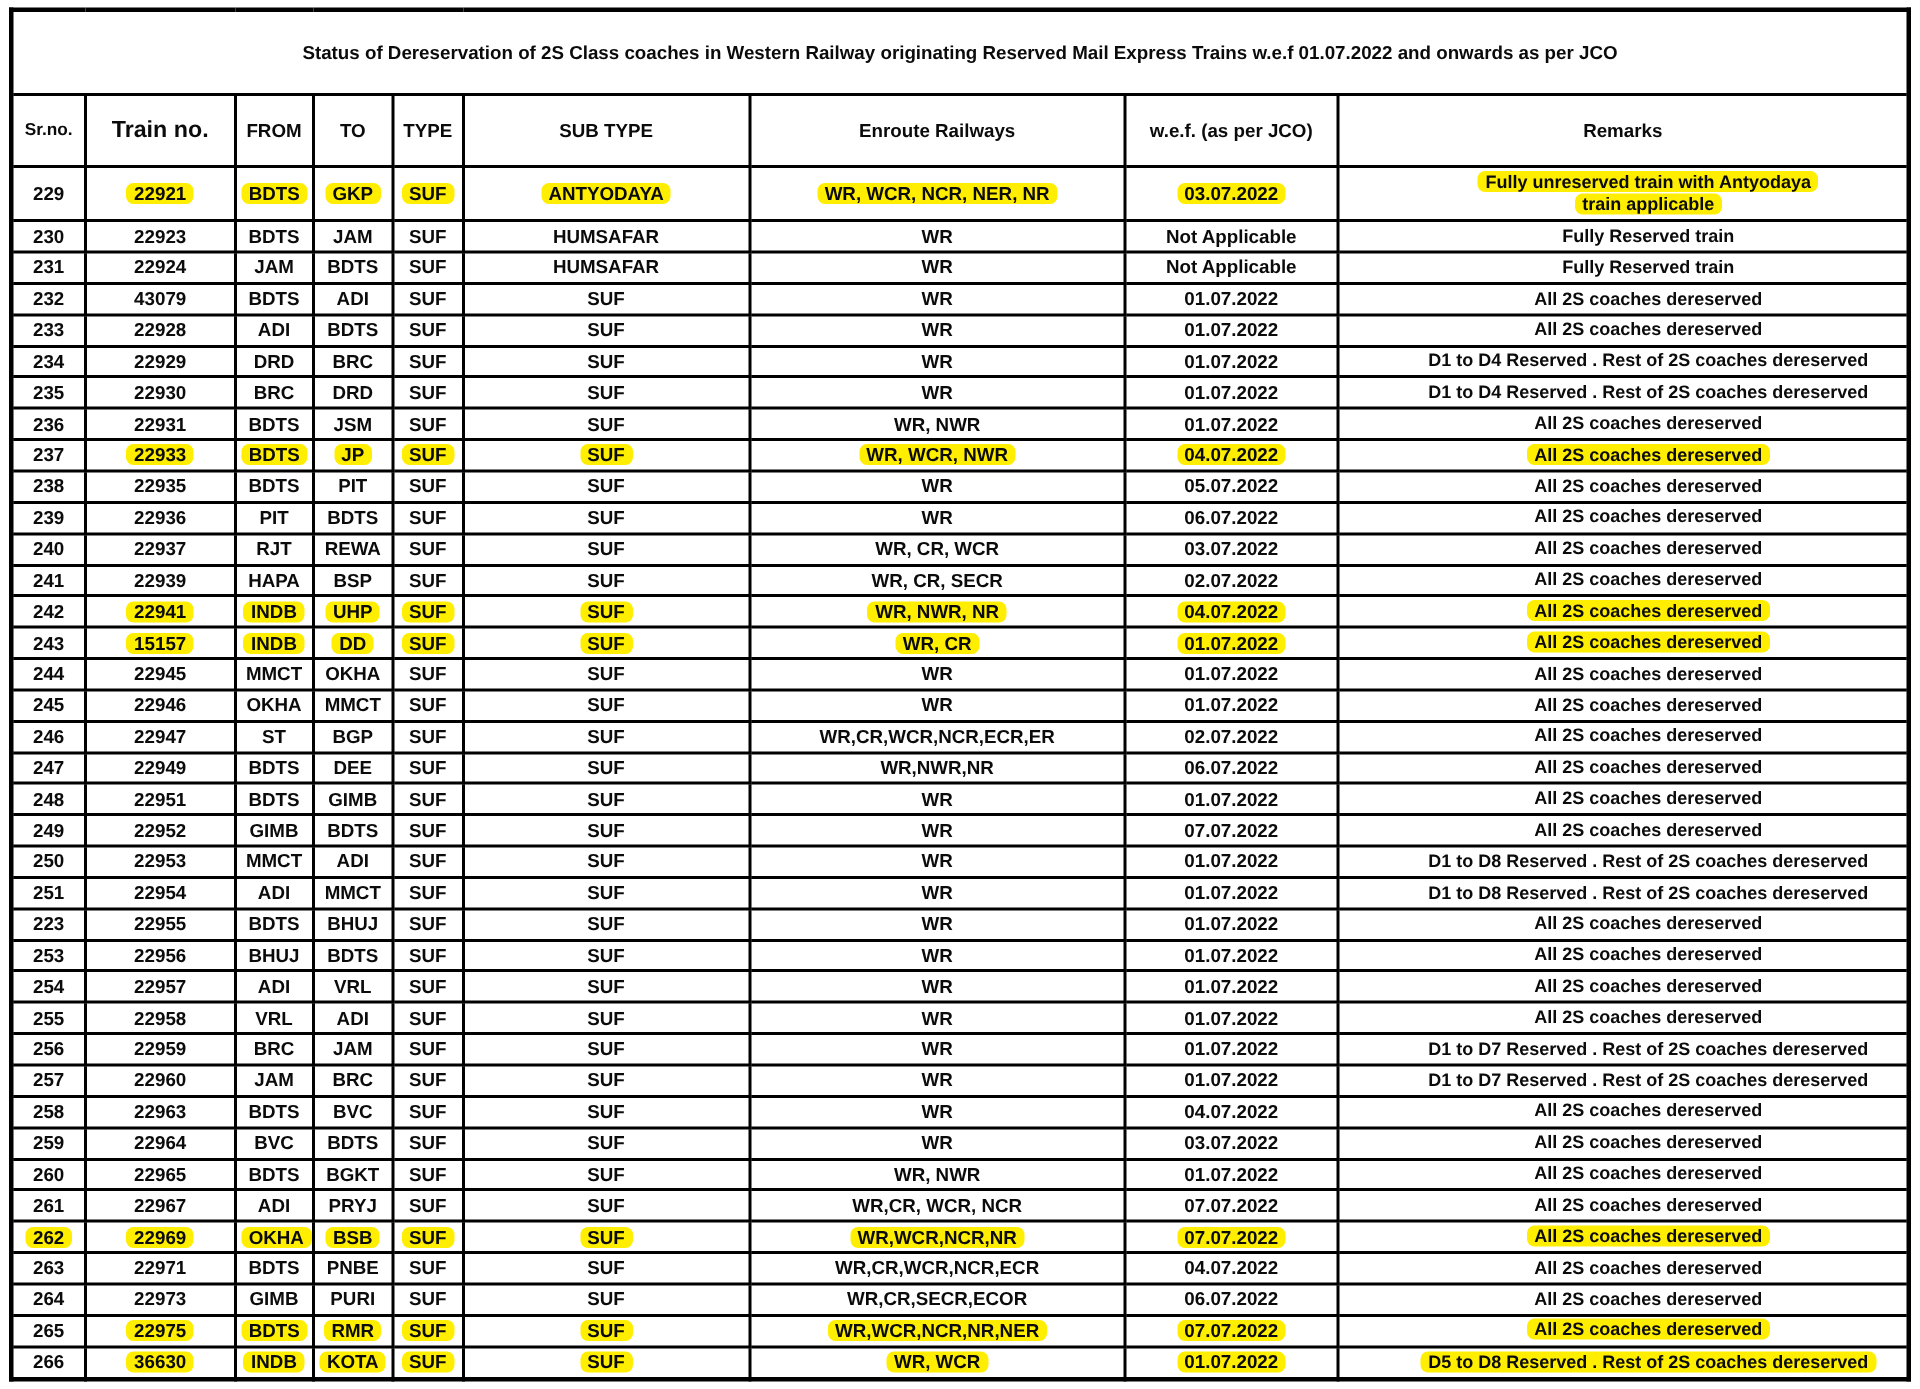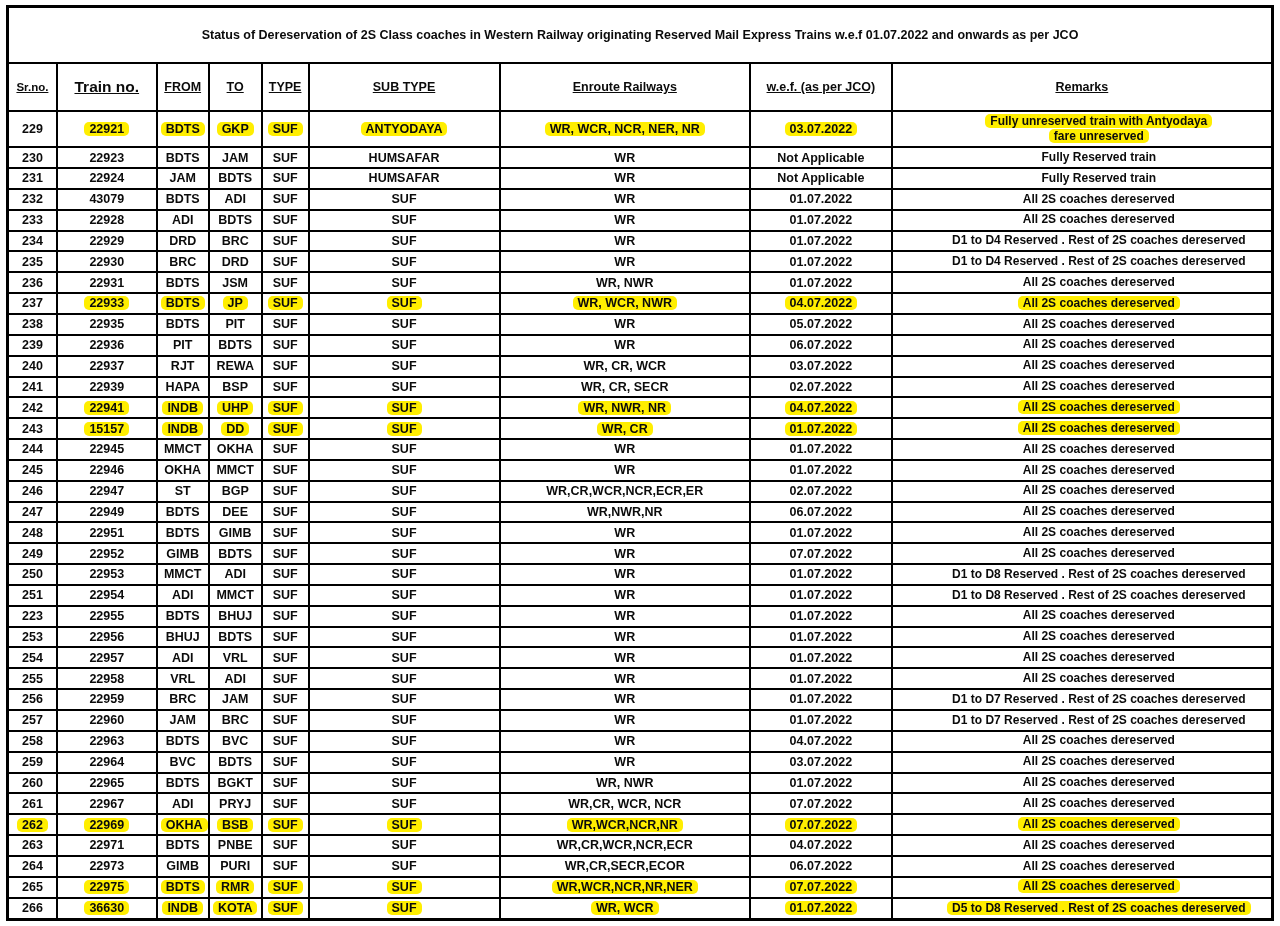--- a/index.html
+++ b/index.html
@@ -40,21 +40,20 @@
     height: 52px;
     font-size: 20px;
     line-height: 1.35;
     white-space: normal;
     padding: 2px 14px;
   }
   tr.header-row th {
     height: 44px;
     font-size: 12.5px;
     white-space: normal;
-    text-decoration: underline;
   }
   tr.header-row th.th-sr   { font-size: 11.5px; }
   tr.header-row th.th-train{ font-size: 15.5px; margin-left: 44px; }
   tbody tr { height: 20px; }
   tbody td.c-remarks { font-size: 12px; padding-left: 37px; }
   .hl {
     background: #ffee00;
     border-radius: 5px;
     padding: 0 5px;
     box-decoration-break: clone;
@@ -106,21 +105,21 @@
     <tbody>
         <tr>
     <td class="c-sr"><span class="txt">229</span></td>
     <td class="c-train"><span class="hl">22921</span></td>
     <td class="c-from"><span class="hl">BDTS</span></td>
     <td class="c-to"><span class="hl">GKP</span></td>
     <td class="c-type"><span class="hl">SUF</span></td>
     <td class="c-sub"><span class="hl">ANTYODAYA</span></td>
     <td class="c-enroute"><span class="hl">WR, WCR, NCR, NER, NR</span></td>
     <td class="c-wef"><span class="hl">03.07.2022</span></td>
-    <td class="c-remarks"><span class="hl">Fully unreserved train with Antyodaya</span><br><span class="hl">fare unreserved</span></td>
+    <td class="c-remarks"><span class="hl">Fully unreserved train with Antyodaya</span><br><span class="hl">train applicable</span></td>
   </tr>
         <tr>
     <td class="c-sr"><span class="txt">230</span></td>
     <td class="c-train"><span class="txt">22923</span></td>
     <td class="c-from"><span class="txt">BDTS</span></td>
     <td class="c-to"><span class="txt">JAM</span></td>
     <td class="c-type"><span class="txt">SUF</span></td>
     <td class="c-sub"><span class="txt">HUMSAFAR</span></td>
     <td class="c-enroute"><span class="txt">WR</span></td>
     <td class="c-wef"><span class="txt">Not Applicable</span></td>

